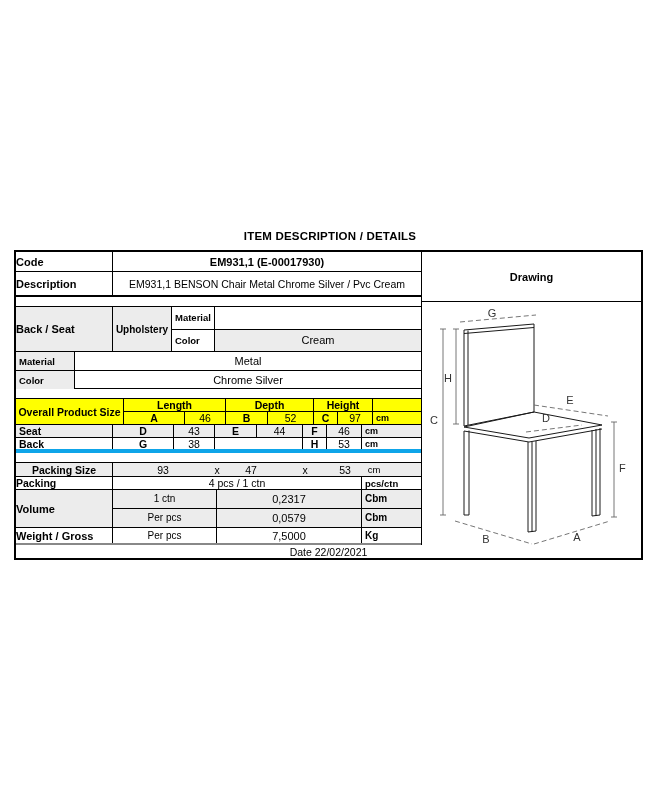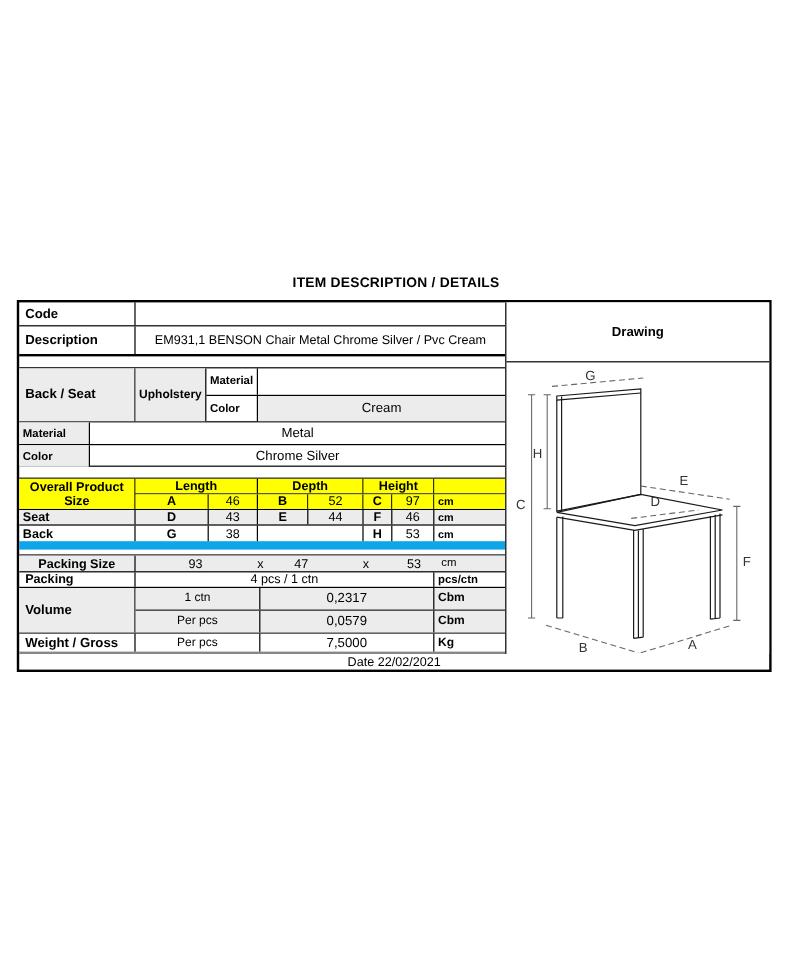--- a/index.html
+++ b/index.html
@@ -6,21 +6,21 @@
   .sheet{position:relative;width:660px;height:812px;background:#fff;
          font-family:"Liberation Sans",sans-serif;color:#000;overflow:hidden;}
   .title{position:absolute;top:230px;left:0;width:660px;text-align:center;
          font-size:11.5px;font-weight:bold;letter-spacing:.2px;}
   .tbl{position:absolute;left:14px;top:250px;width:629px;height:310px;
        border:2px solid #000;box-sizing:border-box;background:#fff;}
   .row{position:absolute;left:0;display:flex;box-sizing:border-box;align-items:stretch;}
   .cell{box-sizing:border-box;display:flex;align-items:center;font-size:11px;overflow:hidden;}
   .br{border-right:1px solid #000;}
   .bb{border-bottom:1px solid #000;}
-  .lbl{font-weight:bold;padding-left:5px;}
+  .lbl{font-weight:bold;padding-left:0;}
   .ctr{justify-content:center;text-align:center;}
   .shade{background:#ececec;}
   .yellow{background:#ffff00;}
   .sm{font-size:9.5px;font-weight:bold;padding-left:3px;}
   .unit{font-size:9px;font-weight:bold;padding-left:3px;}
   .vcol{display:flex;flex-direction:column;flex:1;}
   .subrow{display:flex;box-sizing:border-box;}
   .fs10{font-size:10px;}
   .fs105{font-size:10.5px;}
   .drawcol{position:absolute;left:405px;top:0;width:220px;height:293px;
@@ -35,20 +35,21 @@
 </head>
 <body>
 
 <div class="sheet">
   <div class="title">ITEM DESCRIPTION / DETAILS</div>
 
   <div class="tbl">
 
     <div class="row bb" style="top:0;height:20px;width:405px;">
       <div class="cell br lbl" style="width:97px;">Code</div>
+      <div class="cell ctr" style="flex:1;font-weight:bold;">EM931,1 (E-00017930)</div>
     </div>
 
     <div class="row" style="top:20px;height:25px;width:405px;border-bottom:2px solid #000;">
       <div class="cell br lbl" style="width:97px;">Description</div>
       <div class="cell ctr fs105" style="flex:1;">EM931,1 BENSON Chair Metal Chrome Silver / Pvc Cream</div>
     </div>
 
     <div class="row bb" style="top:45px;height:10px;width:405px;"></div>
 
     <div class="row bb" style="top:55px;height:45px;width:405px;">
@@ -75,21 +76,21 @@
         <div class="subrow" style="height:18px;">
           <div class="cell br sm shade" style="width:59px;">Color</div>
           <div class="cell ctr" style="flex:1;">Chrome Silver</div>
         </div>
       </div>
     </div>
 
     <div class="row bb" style="top:137px;height:10px;width:405px;"></div>
 
     <div class="row bb" style="top:147px;height:26px;width:405px;">
-      <div class="cell br ctr yellow" style="width:97px;font-weight:bold;font-size:10.5px;line-height:12px;">Overall Product Size</div>
+      <div class="cell br ctr yellow" style="width:108px;font-weight:bold;font-size:10.5px;line-height:20px;">Overall Product Size</div>
       <div class="vcol">
         <div class="subrow bb" style="height:13px;">
           <div class="cell br ctr yellow fs105" style="width:102px;font-weight:bold;">Length</div>
           <div class="cell br ctr yellow fs105" style="width:88px;font-weight:bold;">Depth</div>
           <div class="cell br ctr yellow fs105" style="width:59px;font-weight:bold;">Height</div>
           <div class="cell yellow" style="flex:1;"></div>
         </div>
         <div class="subrow" style="height:13px;">
           <div class="cell br ctr yellow fs105" style="width:61px;font-weight:bold;">A</div>
           <div class="cell br ctr yellow fs105" style="width:41px;">46</div>
@@ -106,21 +107,21 @@
       <div class="cell br lbl fs105" style="width:97px;padding-left:3px;">Seat</div>
       <div class="cell br ctr fs105" style="width:61px;font-weight:bold;">D</div>
       <div class="cell br ctr fs105" style="width:41px;">43</div>
       <div class="cell br ctr fs105" style="width:42px;font-weight:bold;">E</div>
       <div class="cell br ctr fs105" style="width:46px;">44</div>
       <div class="cell br ctr fs105" style="width:24px;font-weight:bold;">F</div>
       <div class="cell br ctr fs105" style="width:35px;">46</div>
       <div class="cell unit" style="flex:1;">cm</div>
     </div>
 
-    <div class="row" style="top:186px;height:20px;width:405px;border-bottom:7px solid #0ea5e9;">
+    <div class="row" style="top:186px;height:15px;width:405px;border-bottom:4px solid #0ea5e9;">
       <div class="cell br lbl fs105" style="width:97px;padding-left:3px;">Back</div>
       <div class="cell br ctr fs105" style="width:61px;font-weight:bold;">G</div>
       <div class="cell br ctr fs105" style="width:41px;">38</div>
       <div class="cell br" style="width:88px;"></div>
       <div class="cell br ctr fs105" style="width:24px;font-weight:bold;">H</div>
       <div class="cell br ctr fs105" style="width:35px;">53</div>
       <div class="cell unit" style="flex:1;">cm</div>
     </div>
 
     <div class="row bb" style="top:199px;height:12px;width:405px;"></div>

